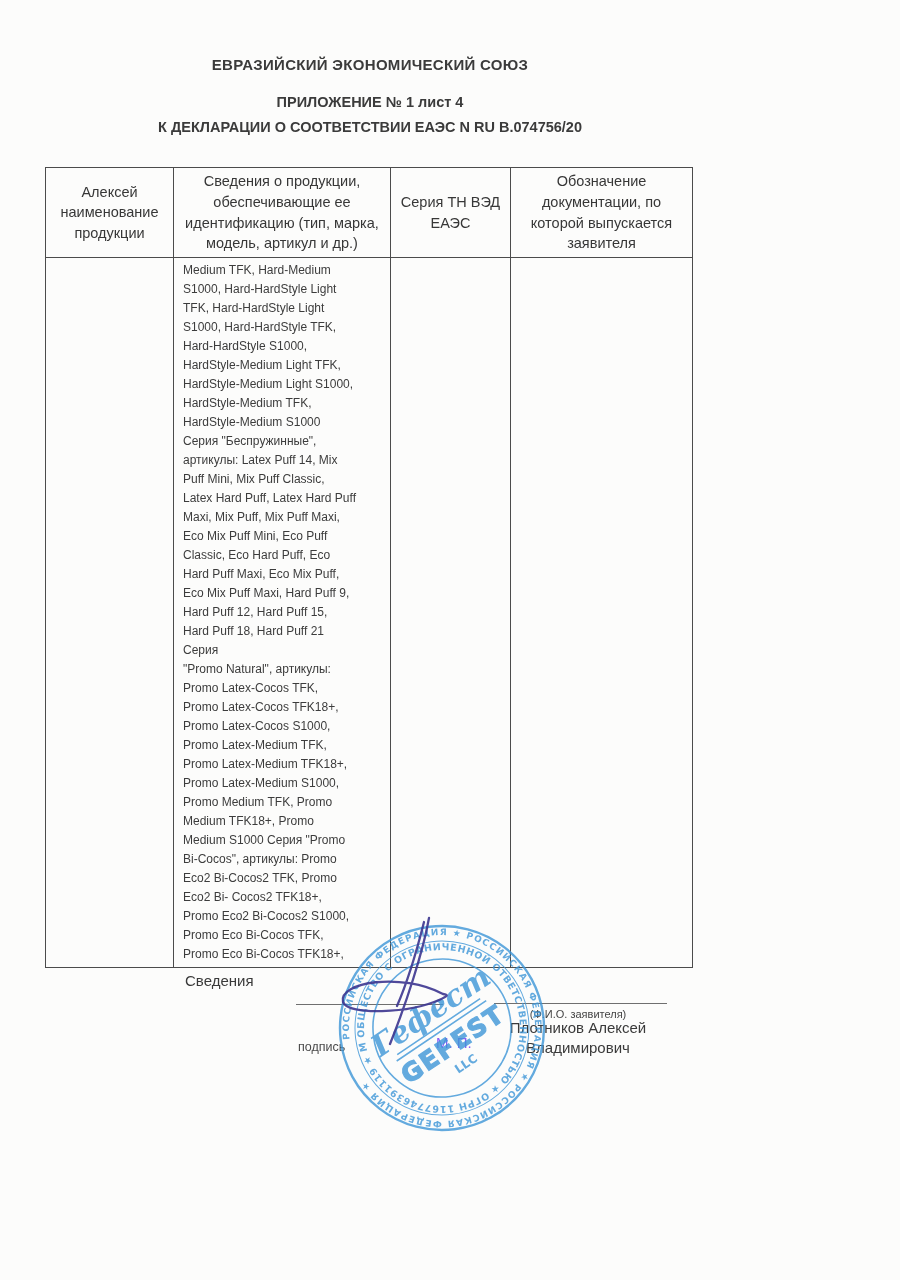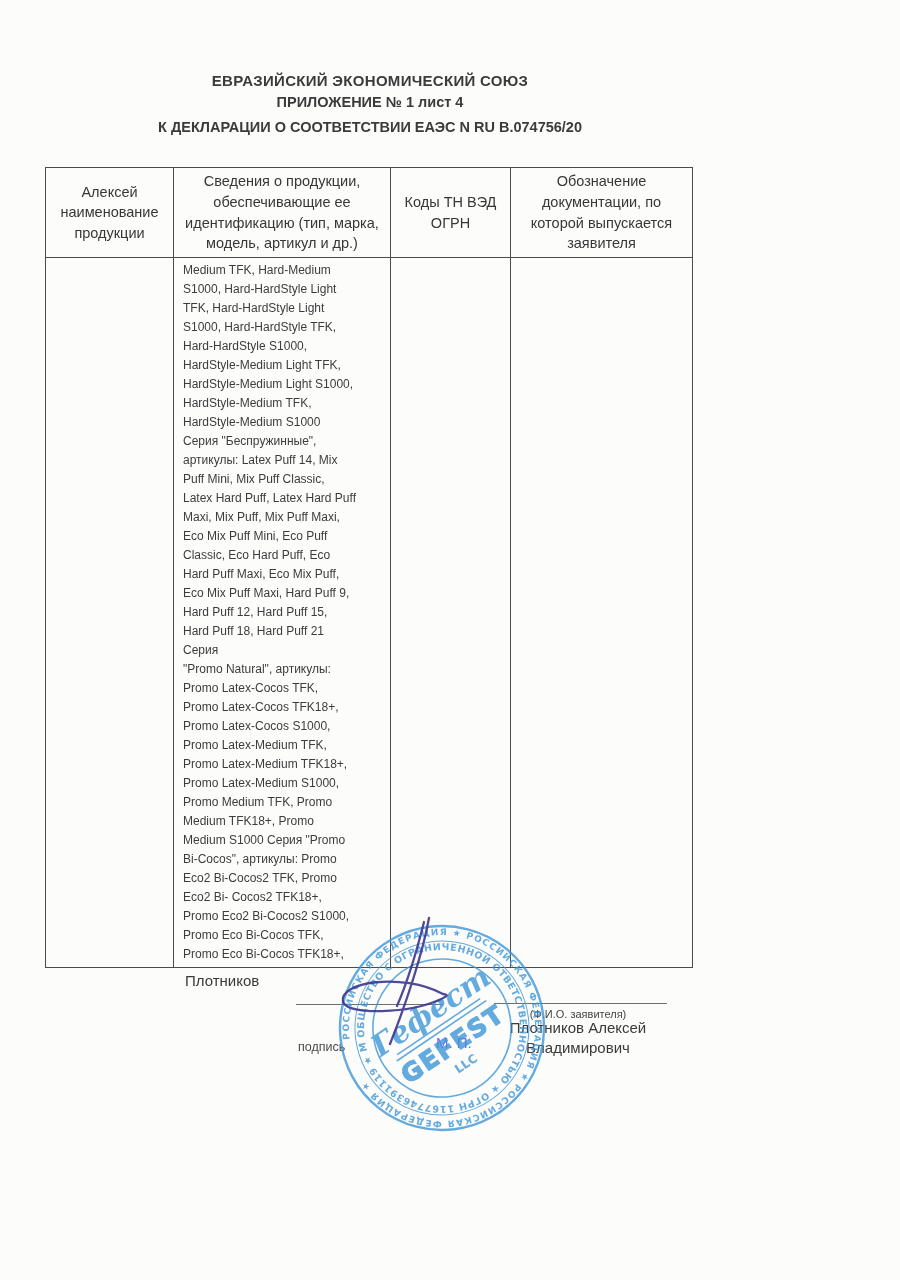--- a/index.html
+++ b/index.html
@@ -6,21 +6,21 @@
   body{
     width:900px;height:1280px;position:relative;
     background:#fcfcfb;
     font-family:"Liberation Sans", sans-serif;
     color:#3a3a3a;
     overflow:hidden;
   }
   .abs{position:absolute;}
   
   .doc-head{left:30px;width:680px;text-align:center;font-weight:bold;color:#3b3b3b;}
-  .head-union{top:72px;font-size:15px;letter-spacing:.3px;}
+  .head-union{top:56px;font-size:15px;letter-spacing:.3px;}
   .head-annex{top:94px;font-size:14.5px;}
   .head-decl{top:119px;font-size:14.5px;}
   
   table.main{
     position:absolute;left:45px;top:167px;width:647px;
     border-collapse:collapse;table-layout:fixed;
   }
   table.main td{border:1px solid #4b4b4b;}
   thead td{
     height:85px;text-align:center;vertical-align:middle;
@@ -56,21 +56,21 @@
   <colgroup>
     <col style="width:128px">
       <col style="width:217px">
       <col style="width:120px">
       <col style="width:182px">
   </colgroup>
   <thead>
     <tr>
       <td>Алексей наименование продукции</td>
       <td>Сведения о продукции, обеспечивающие ее идентификацию (тип, марка, модель, артикул и др.)</td>
-      <td>Коды ТН ВЭД ОГРН</td>
+      <td>Серия ТН ВЭД ЕАЭС</td>
       <td>Обозначение документации, по которой выпускается заявителя</td>
     </tr>
   </thead>
   <tbody>
     <tr>
       <td></td>
       <td class="details">Medium TFK, Hard-Medium
 S1000, Hard-HardStyle Light
 TFK, Hard-HardStyle Light
 S1000, Hard-HardStyle TFK,
@@ -106,21 +106,21 @@
 Eco2 Bi- Cocos2 TFK18+,
 Promo Eco2 Bi-Cocos2 S1000,
 Promo Eco Bi-Cocos TFK,
 Promo Eco Bi-Cocos TFK18+,</td>
       <td></td>
       <td></td>
     </tr>
   </tbody>
 </table>
 
-<div class="abs applicant">Плотников</div>
+<div class="abs applicant">Сведения</div>
 <div class="abs sig-line"></div>
 <div class="abs sig-caption">подпись</div>
 <div class="abs mp">М. П.</div>
 <div class="abs name-block">Плотников Алексей
 Владимирович</div>
 <div class="abs fio-line"></div>
 <div class="abs fio-caption">(Ф.И.О. заявителя)</div>
 
 <svg class="abs stamp" viewBox="0 0 212 212">
   <defs>

